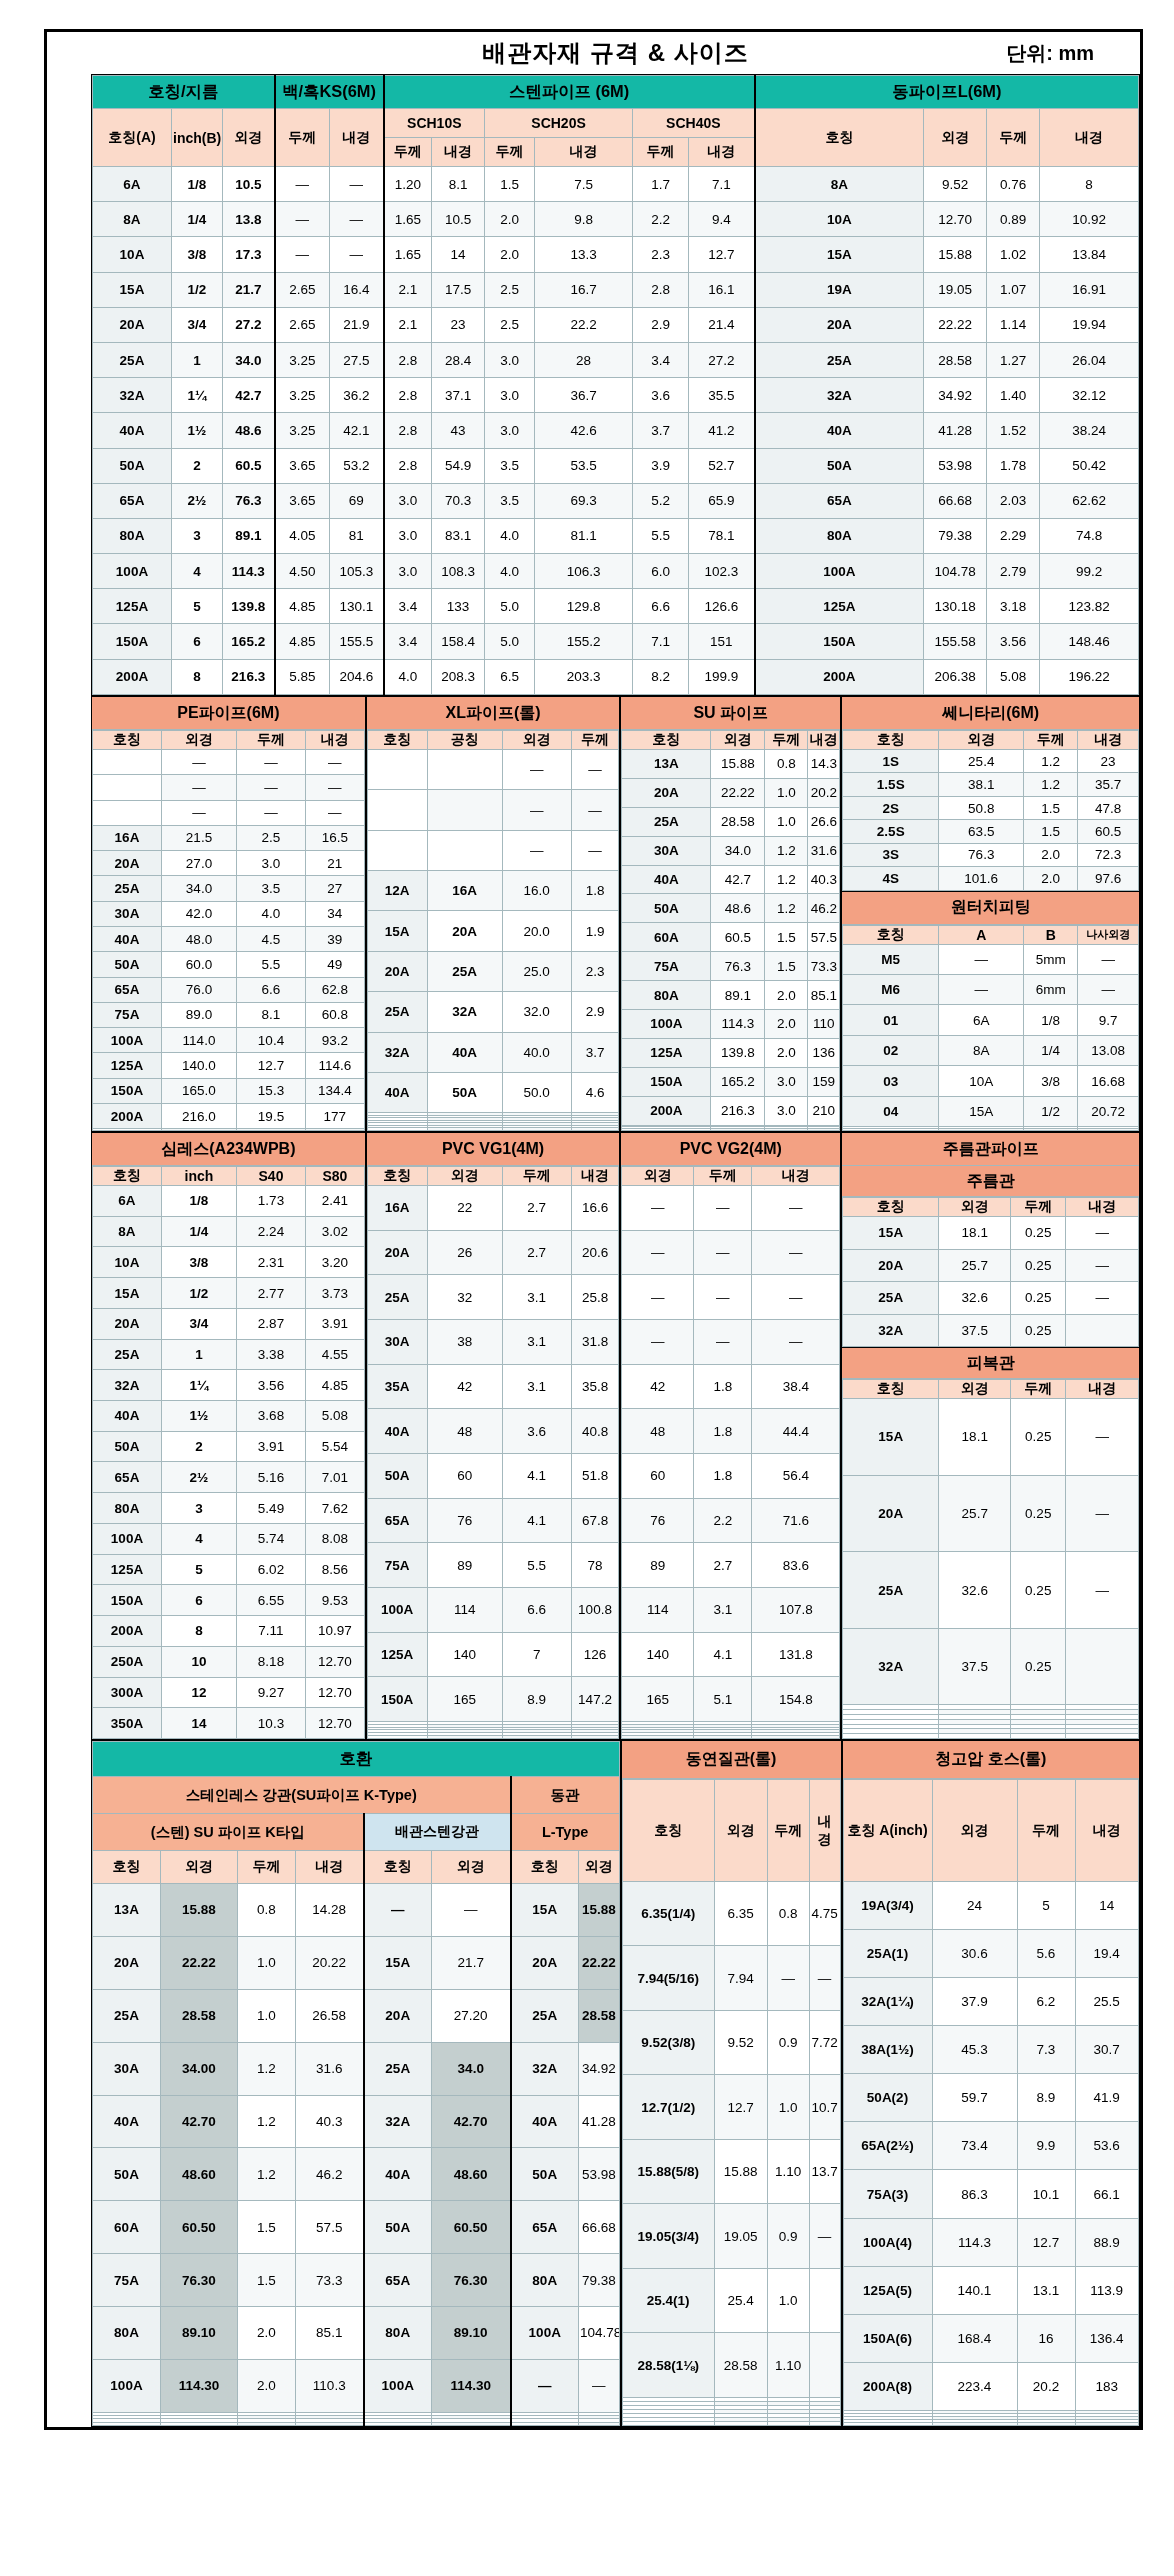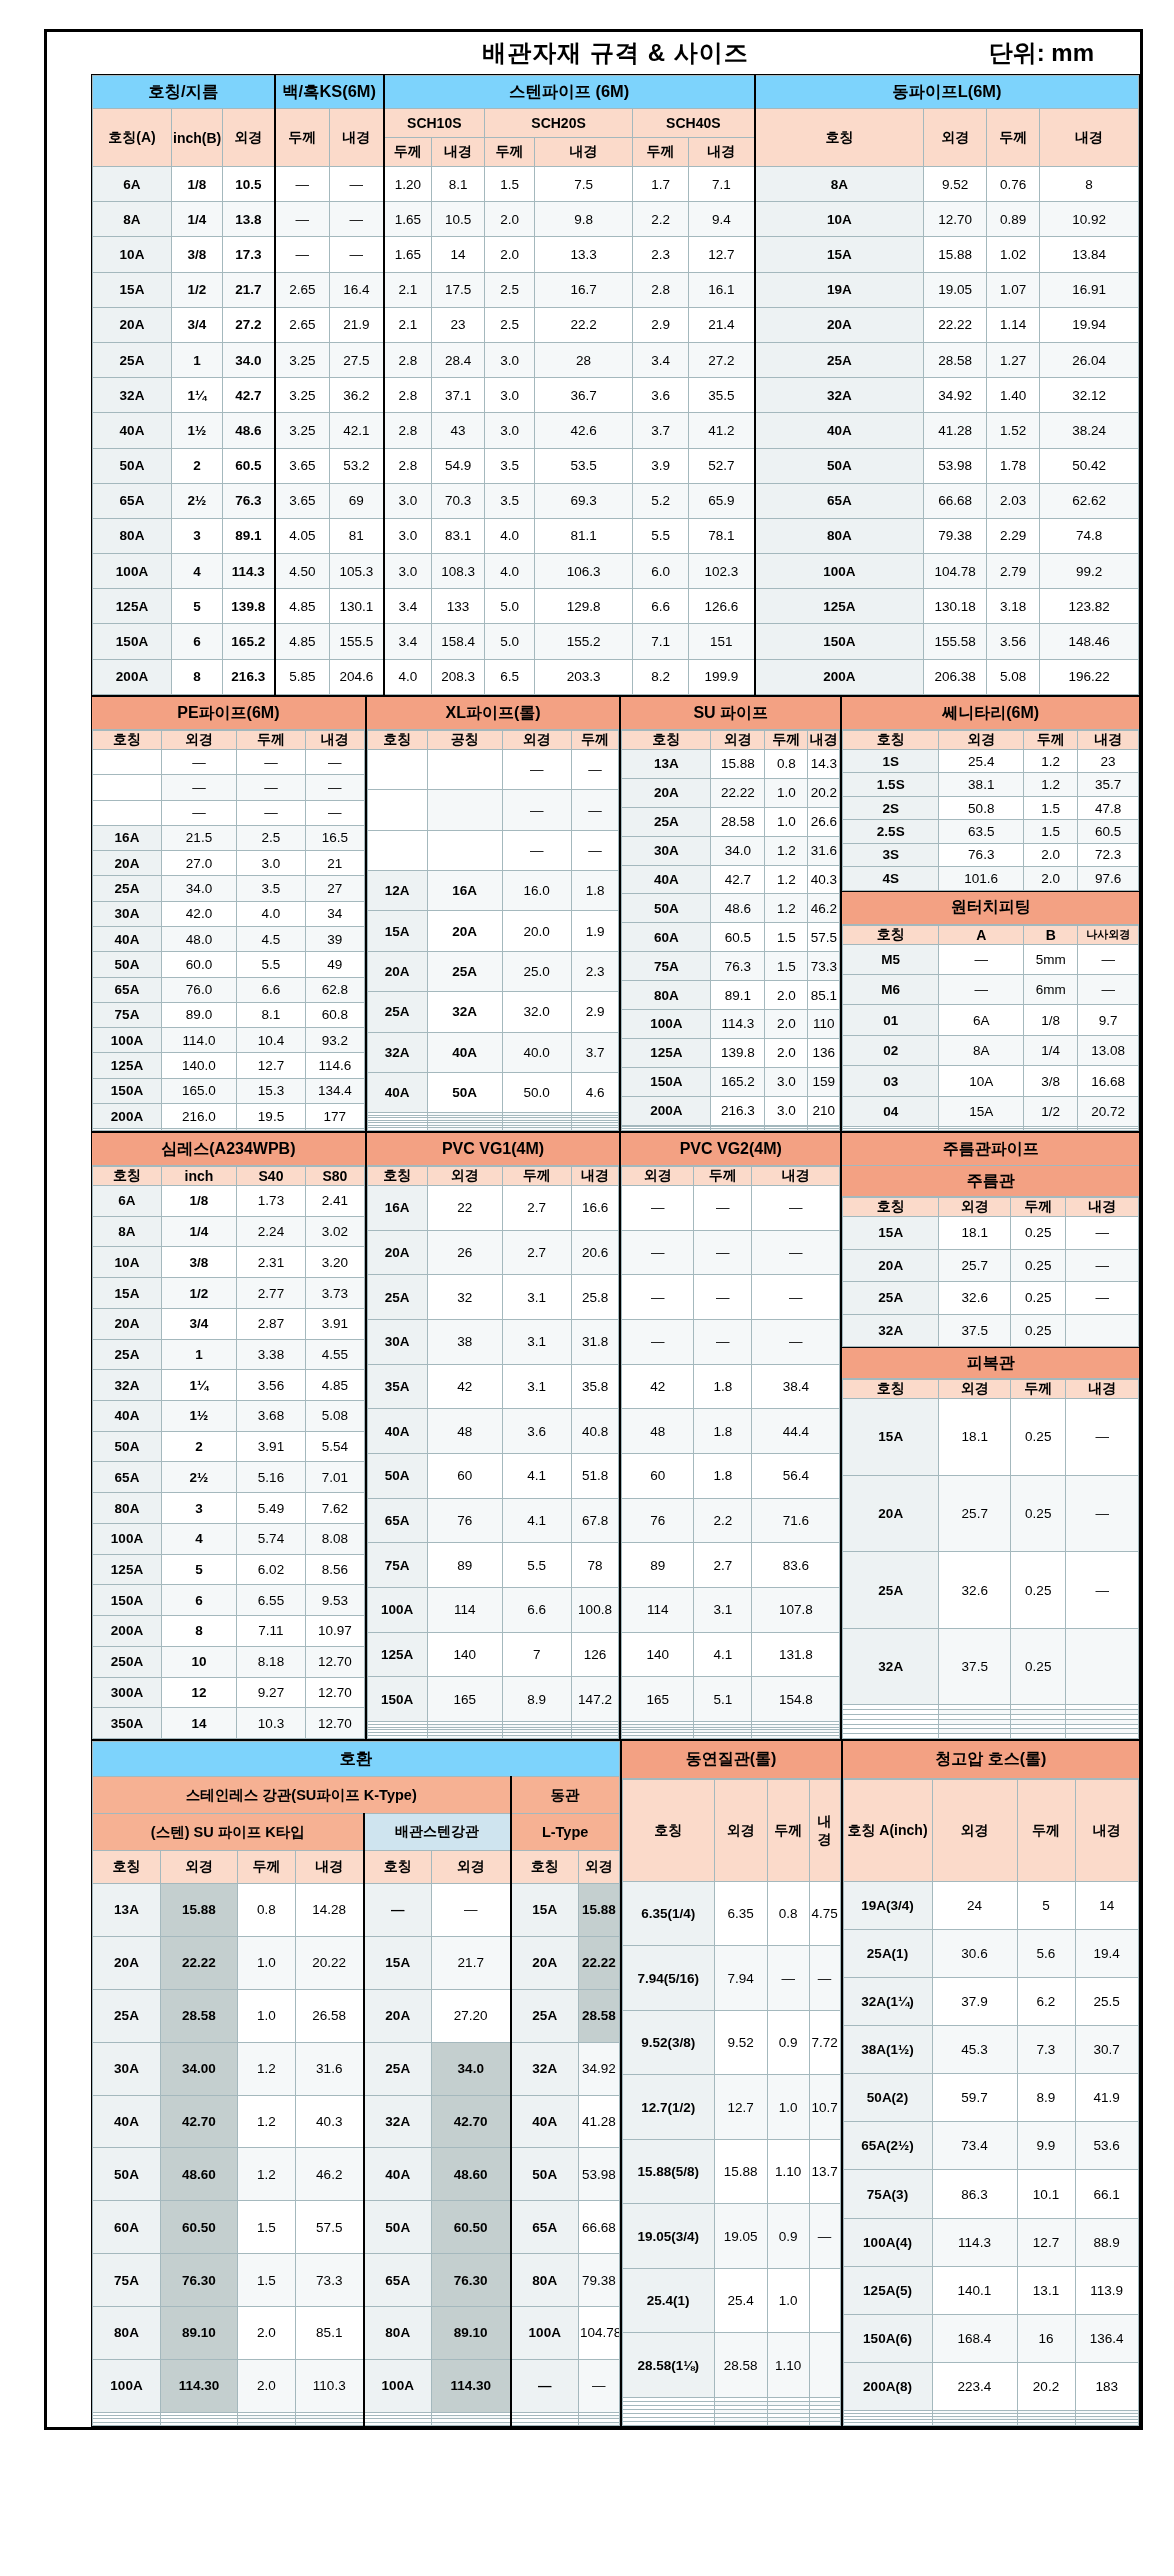--- a/index.html
+++ b/index.html
@@ -1,29 +1,29 @@
 <!DOCTYPE html>
 <html><head>
 <meta charset="utf-8">
 <style>
   html,body{margin:0;padding:0;background:#fff;}
   body{width:1175px;height:2576px;font-family:"Liberation Sans",sans-serif;color:#000;}
   .sheet{width:1099px;margin:29px 0 0 44px;border:3.9px solid #000;box-sizing:border-box;background:#fff;padding-left:44px;}
   .titlebar{height:42px;display:flex;align-items:center;position:relative;}
   .main-title{position:absolute;left:0;right:0;text-align:center;font-size:24px;font-weight:bold;letter-spacing:1px;}
-  .unit{margin-left:auto;padding-right:46px;font-size:24px;font-weight:bold;z-index:1;}
+  .unit{margin-left:auto;padding-right:46px;font-size:20px;font-weight:bold;z-index:1;}
   .srow{display:flex;align-items:stretch;}
   .box{border:1.9px solid #000;box-sizing:border-box;display:flex;flex-direction:column;overflow:hidden;background:#fff;}
   .box-title{flex:0 0 32px;background:#F3A183;display:flex;align-items:center;justify-content:center;font-weight:bold;font-size:16px;border-bottom:1px solid #A4B8BD;}
   .tsep{border-top:1.9px solid #000;}
   .twrap{flex:1 1 0;overflow:hidden;}
   .twrap table{width:100%;height:100%;border-collapse:collapse;table-layout:fixed;}
   th,td{border:1px solid #A4B8BD;text-align:center;vertical-align:middle;padding:0 1px;overflow:hidden;}
   th{background:#FBDACA;font-weight:bold;font-size:14px;}
-  th.ttl{background:#7dd3fc;font-size:16.4px;}
+  th.ttl{background:#14b8a6;font-size:16.4px;}
   th.ttl2{background:#F6B193;font-size:14.5px;}
   th.blueh{background:#CFE4EF;font-size:14px;}
   th.sm{font-size:11px;margin-top:16px;}
   td{font-size:13.5px;}
   tbody tr:nth-child(even) td{background:#F5F8F9;}
   tbody tr td.lbl{background:#EDF2F3;font-weight:bold;}
   tbody tr td.b{font-weight:bold;}
   tbody tr td.hl{background:#C4CFCF;font-weight:bold;}
   td.lbl:empty,td.hl:empty{background:transparent;}
   .br{border-right:2.9px solid #000 !important;}

